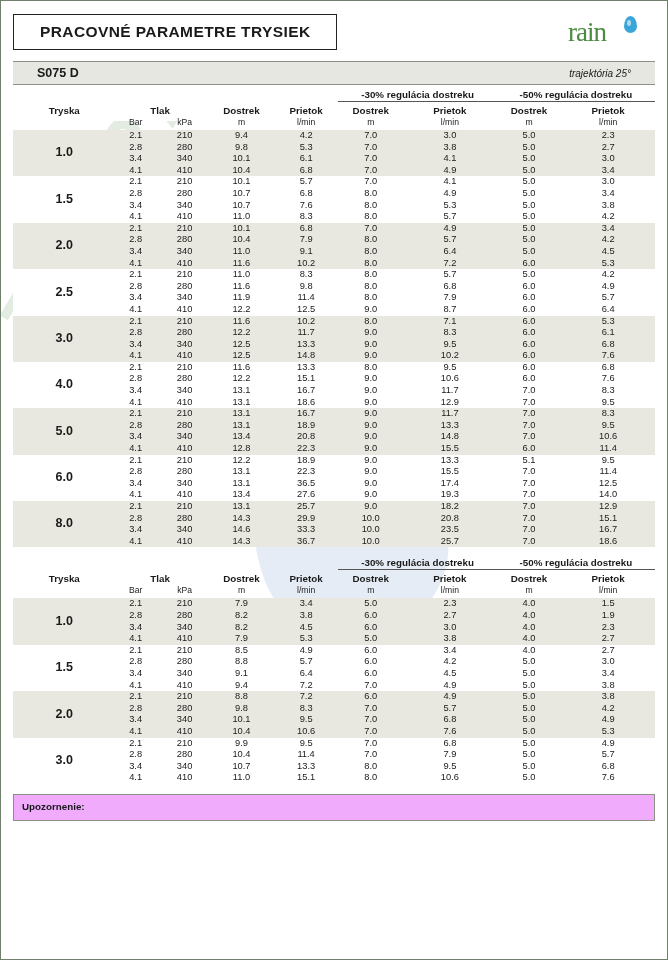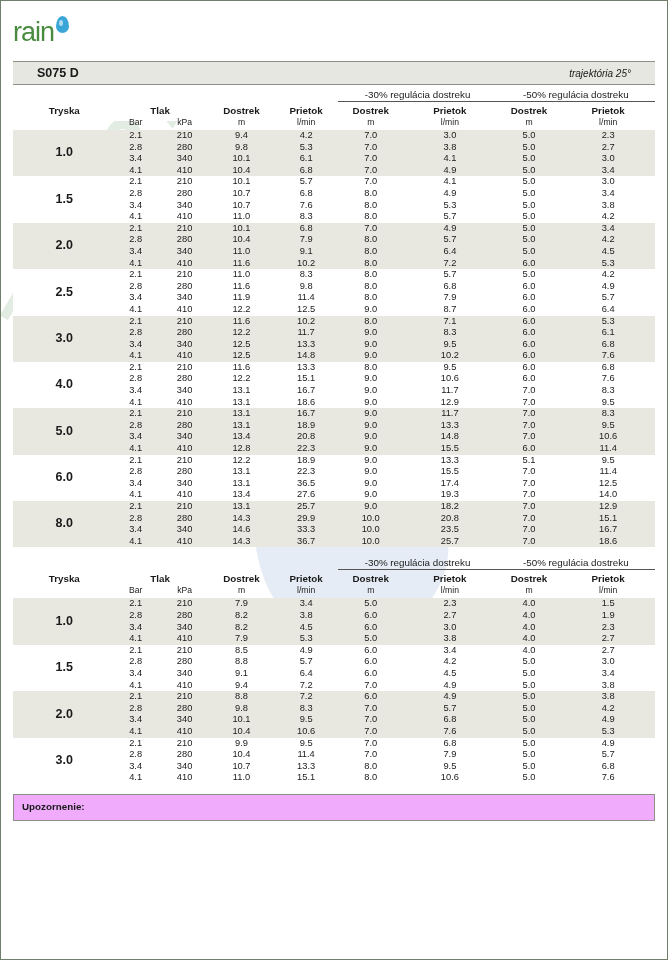--- a/index.html
+++ b/index.html
@@ -51,22 +51,23 @@
   .header{
     display:flex;align-items:center;justify-content:space-between;
     height:42px;margin-bottom:8px;
   }
   .title-box{
     border:1px solid #222;
     padding:8px 26px;
     font-size:15.5px;font-weight:bold;letter-spacing:.4px;
   }
   .logo{
-    display:flex;align-items:flex-start;gap:2px;
+    display:flex;align-items:flex-start;gap:18px;
     margin-right:18px;
+    font-family:Liberation Serif, serif;
   }
   .logo-text{
     font-size:27px;color:#4a8c3f;font-weight:normal;letter-spacing:-1px;
     line-height:1;
   }
   .logo-drop{
     width:13px;height:17px;
     background:#3aa6d8;
     border-radius:50% 50% 50% 50%/62% 62% 38% 38%;
     margin-top:-3px;
@@ -85,21 +86,21 @@
     display:flex;align-items:center;justify-content:space-between;
     padding:4px 24px;
     margin-top:6px;
   }
   .section-title{font-size:12.5px;font-weight:bold;}
   .section-sub{font-size:10px;font-style:italic;}
 
   
   table{border-collapse:collapse;width:100%;font-size:9.3px;}
   .hdr-group td{
-    font-weight:normal;font-size:9.8px;text-align:center;padding:4px 0 1px;
+    font-weight:bold;font-size:9.8px;text-align:center;padding:4px 0 1px;
   }
   .hdr-group td.under{border-bottom:1px solid #555;}
   .hdr-col td{
     font-weight:bold;font-size:9.8px;text-align:center;padding:3px 0 1px;
   }
   .hdr-unit td{
     font-size:8.6px;text-align:center;padding:0 0 3px;color:#222;
   }
   td{padding:0;}
   .band td{background:#e9e8e0;}
@@ -130,20 +131,21 @@
 <div class="page">
 
   <div class="watermark">
     <div class="wm-drop"></div>
     <div class="wm-text">ZÁHRADNÉ ZAVLAŽOVANIE</div>
   </div>
 
   <div class="content">
 
     <div class="header">
+      <div class="title-box">PRACOVNÉ PARAMETRE TRYSIEK</div>
       <div class="logo">
         <span class="logo-text">rain</span>
         <span class="logo-drop"></span>
       </div>
     </div>
 
     <div class="section-bar">
       <span class="section-title">S075 D</span>
       <span class="section-sub">trajektória 25°</span>
     </div>

